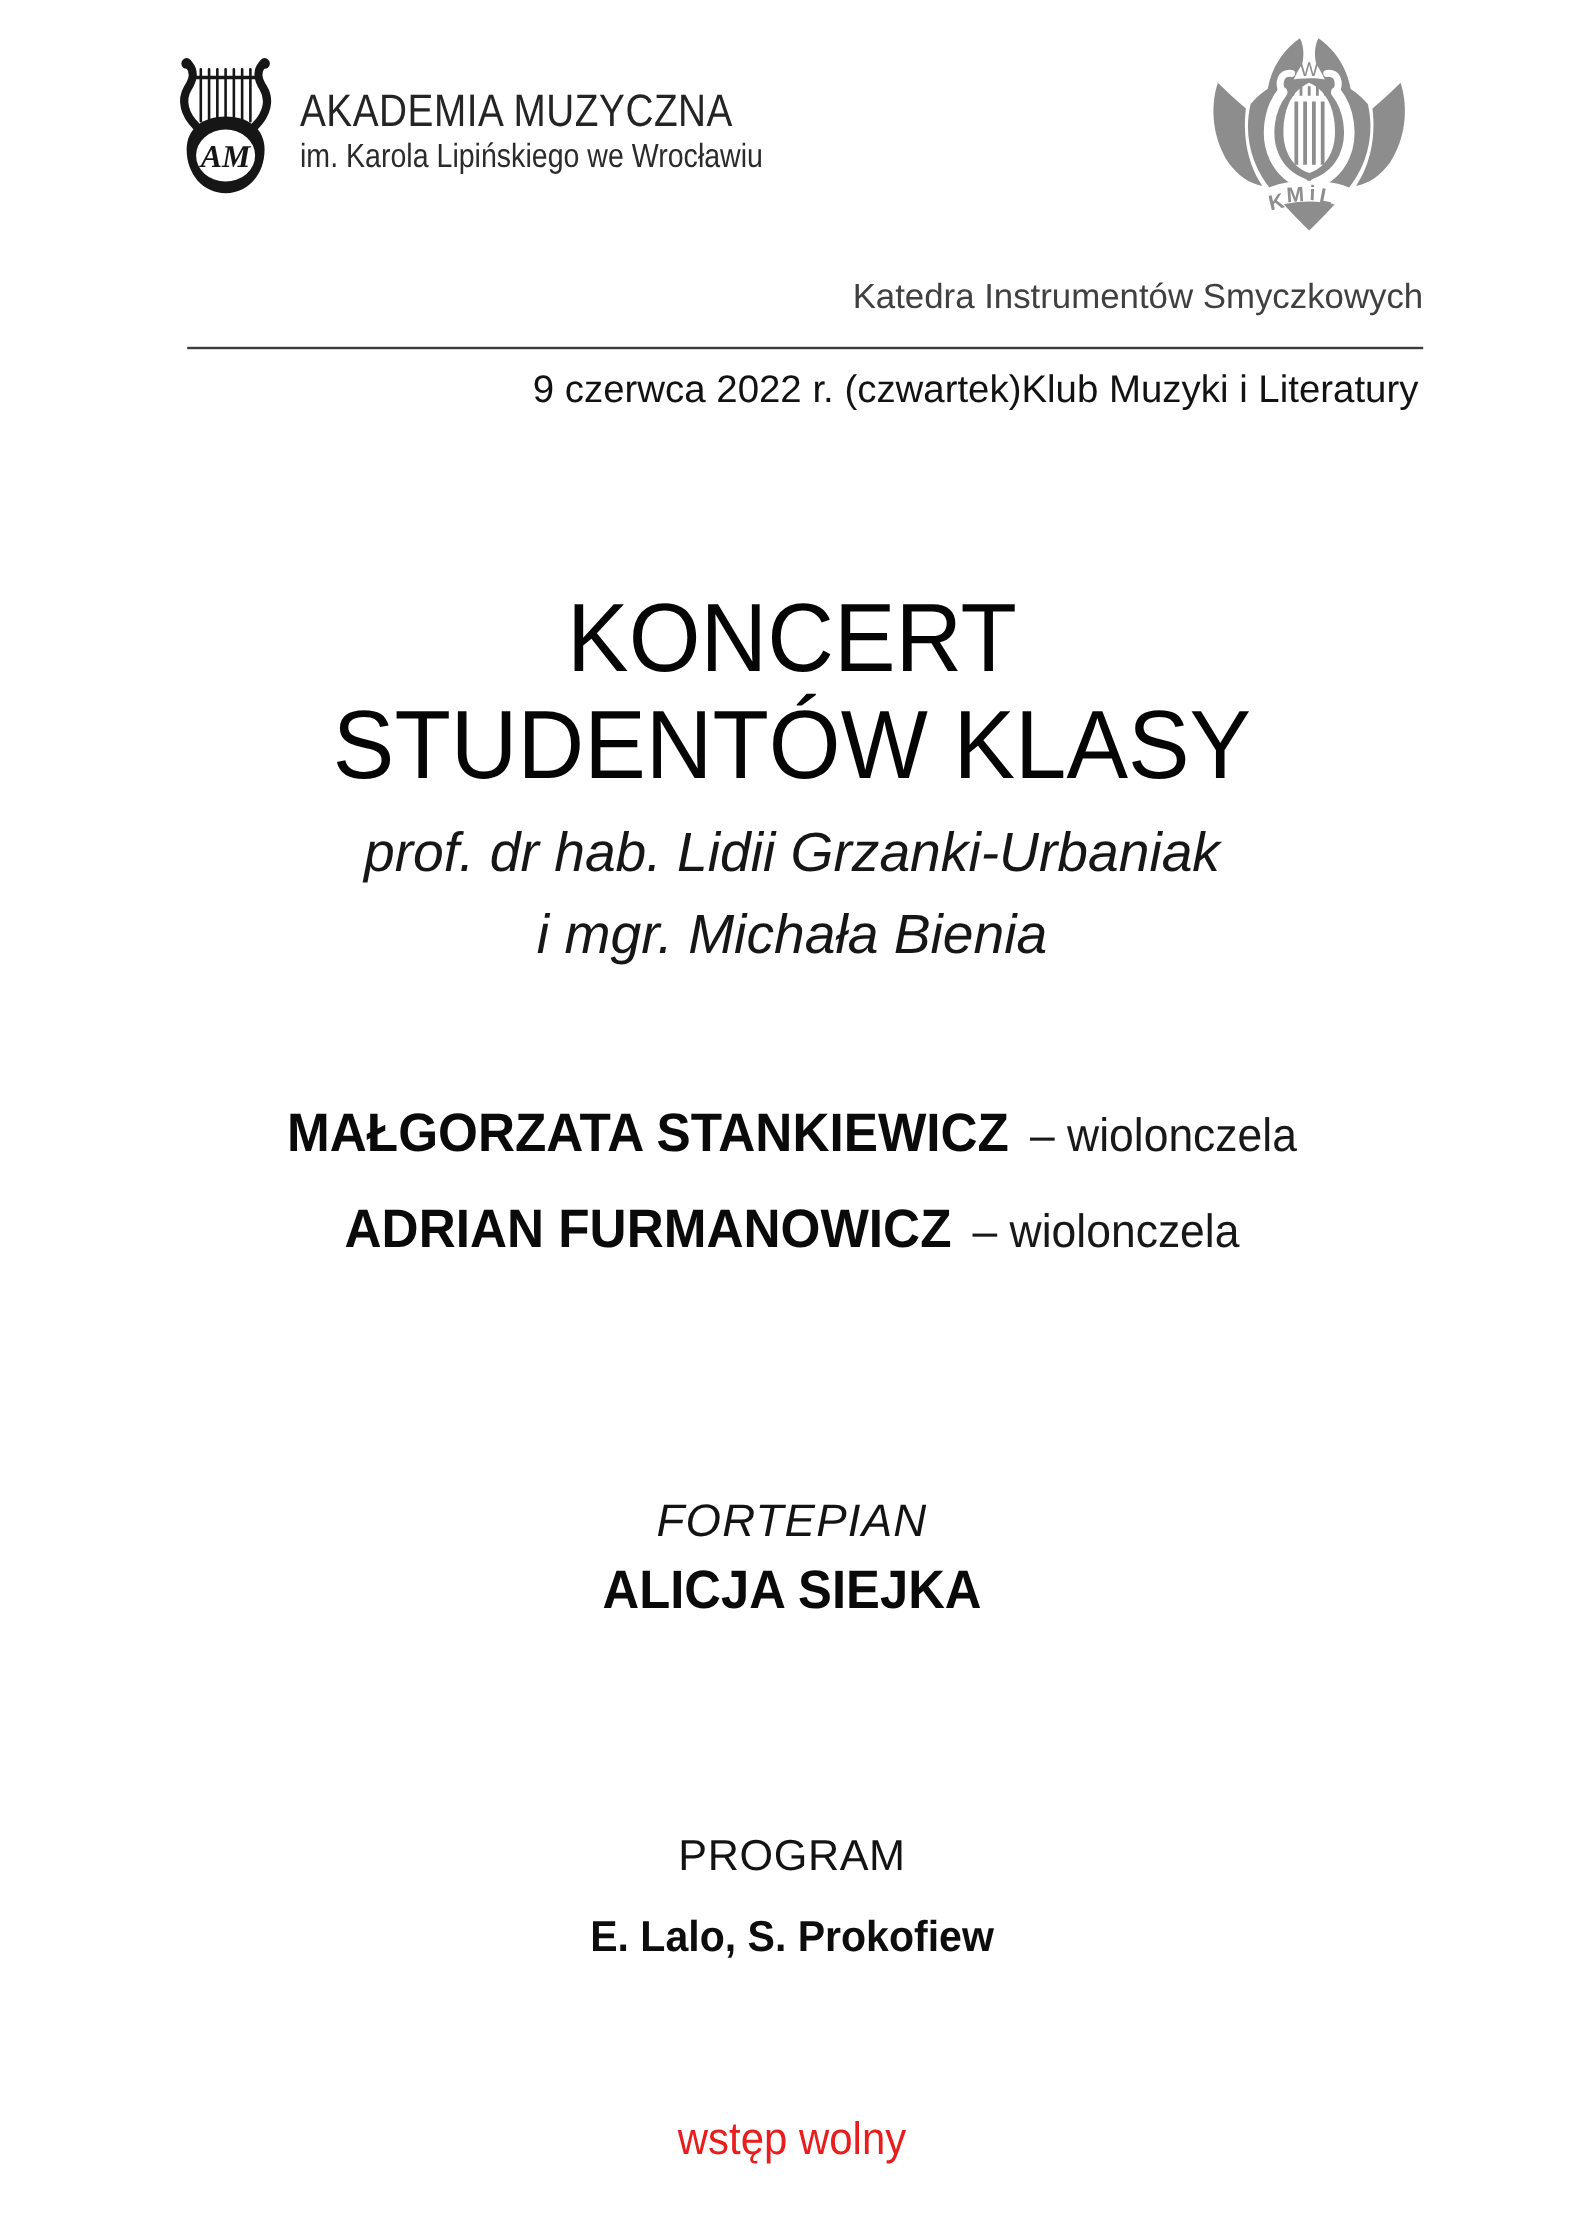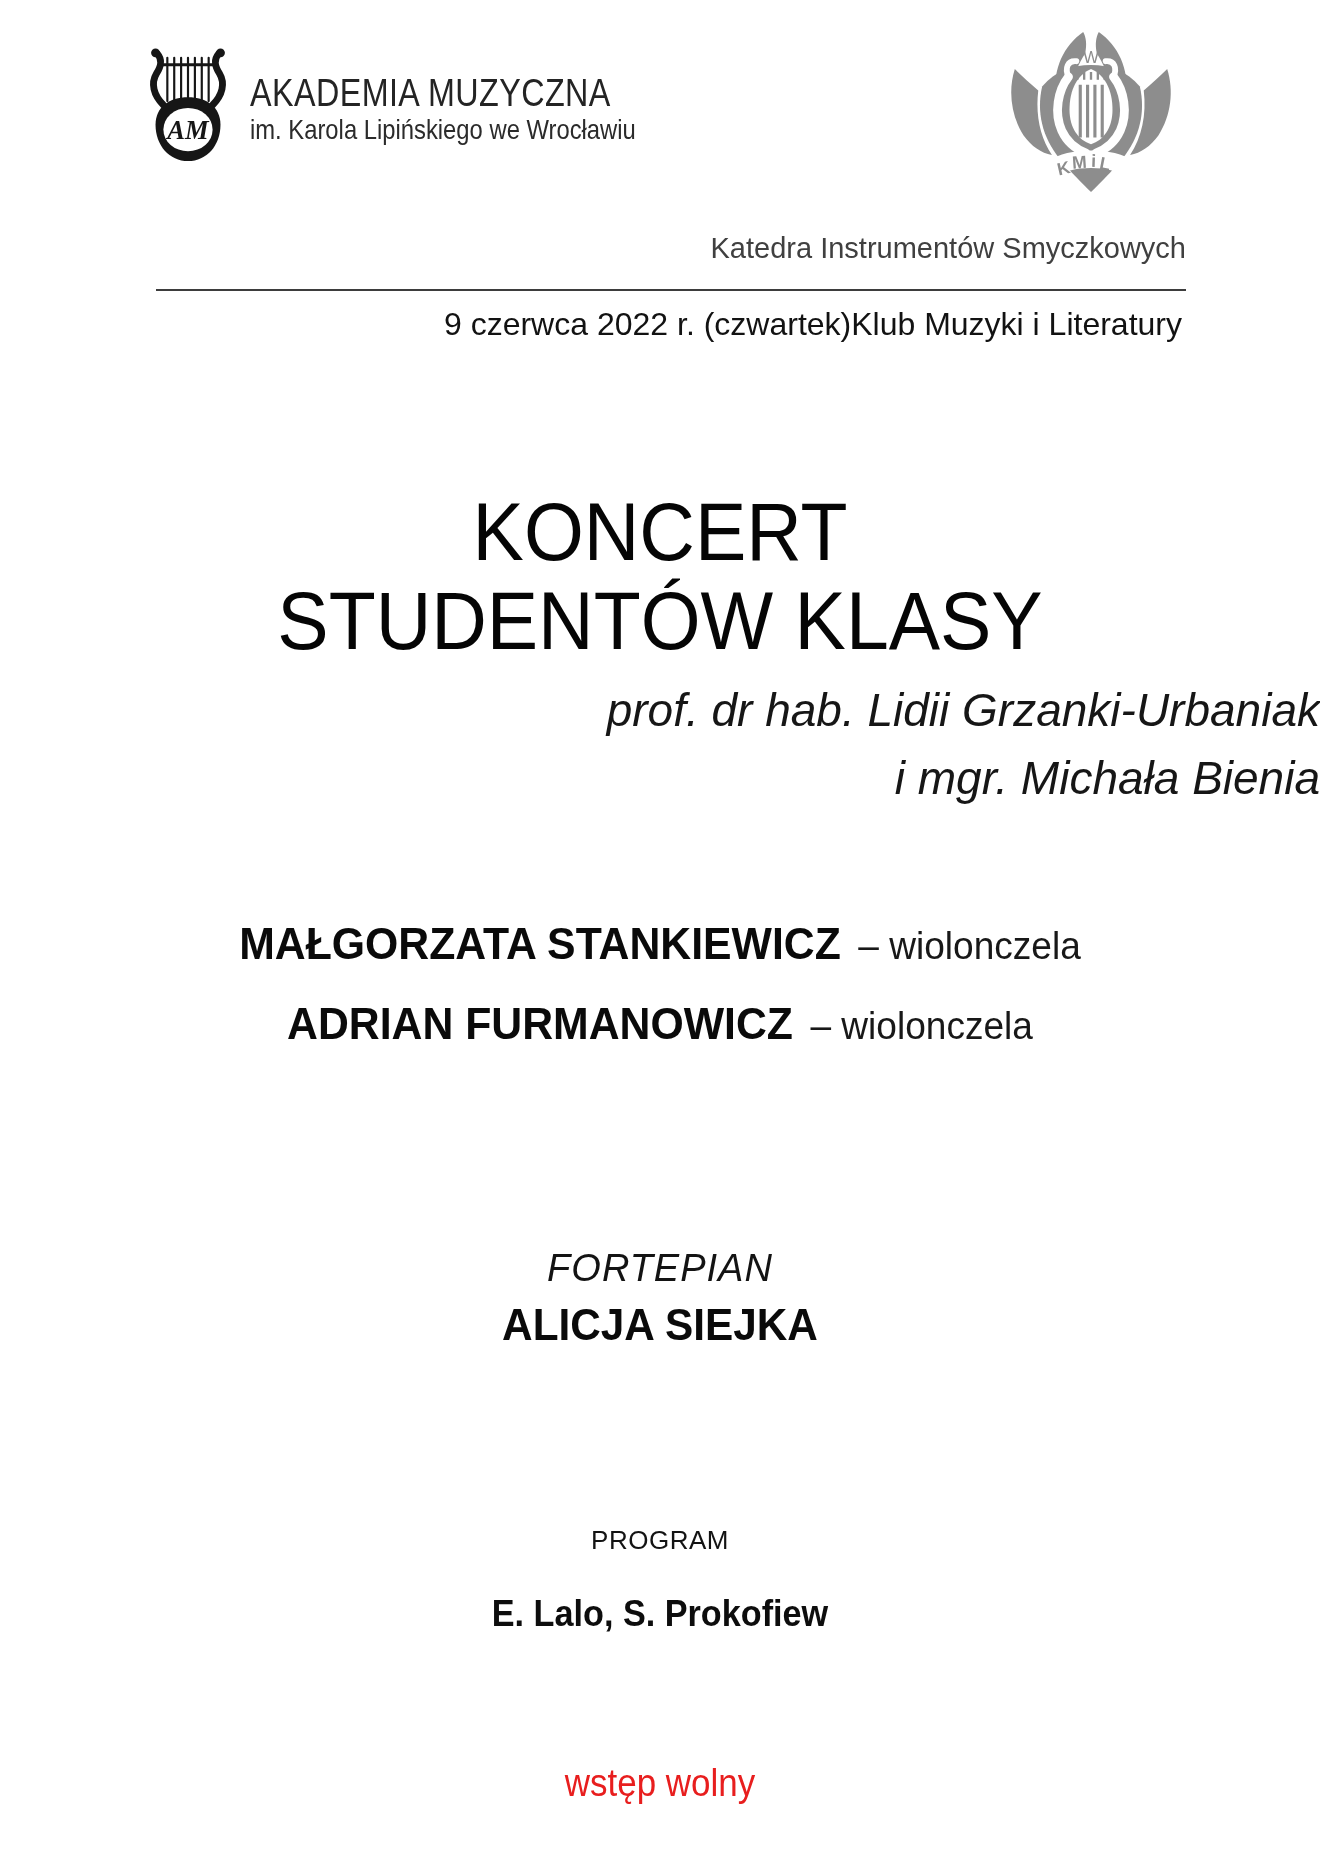--- a/index.html
+++ b/index.html
@@ -32,33 +32,32 @@
   .row2{top:362px;}
 
   
   .title{
     top:488px;font-size:81px;line-height:89px;color:#050505;
     transform:scaleX(.95);transform-origin:center;white-space:nowrap;
   }
   .professors{
     top:676px;font-style:italic;font-size:46px;line-height:68px;color:#161616;
     white-space:nowrap;
-    text-align:right;
   }
   .performer{transform:scaleX(.95);transform-origin:center;white-space:nowrap;}
   .perf1{top:918px;}
   .perf2{top:998px;}
   .pname{font-size:45px;font-weight:bold;color:#0a0a0a;}
   .pinstr{font-size:39px;color:#181818;margin-left:14px;}
   .role{top:1247px;font-size:38px;letter-spacing:1px;color:#131313;font-style:italic;}
   .pianist-name{
     top:1299px;font-size:45px;font-weight:bold;color:#0a0a0a;
     transform:scaleX(.94);transform-origin:center;
   }
-  .program-heading{top:1525px;font-size:26px;color:#131313;letter-spacing:.5px;}
+  .program-heading{top:1525px;font-size:36px;color:#131313;letter-spacing:.5px;}
   .composers{
     top:1593px;font-size:36px;font-weight:bold;color:#0d0d0d;
     transform:scaleX(.95);transform-origin:center;
   }
   .admission{
     top:1762px;font-size:38px;color:#e81e1e;
     transform:scaleX(.92);transform-origin:center;
   }
   .am-mono{font-family:"Liberation Serif",serif;font-weight:bold;font-style:italic;}
   .kmil-letter{font-weight:bold;}

